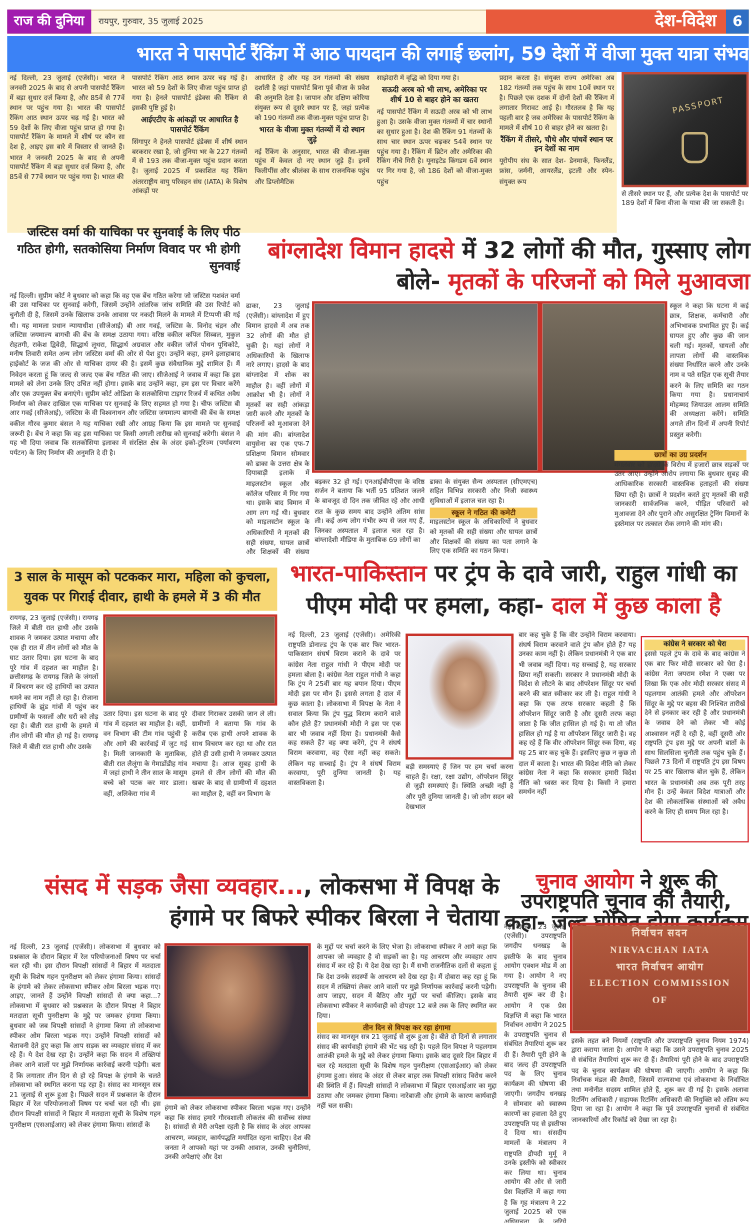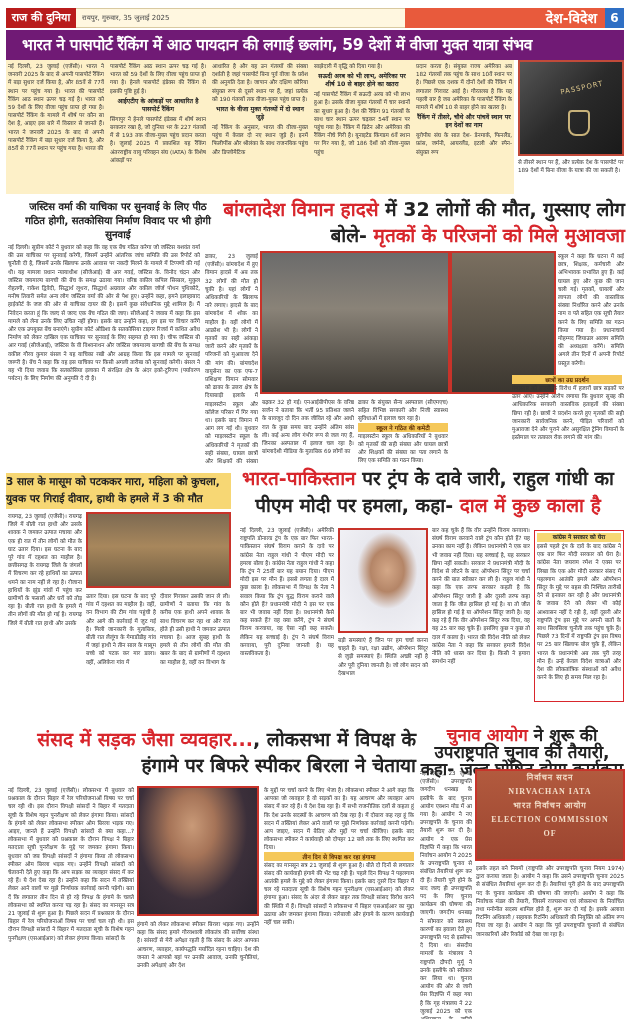--- a/index.html
+++ b/index.html
@@ -1,39 +1,39 @@
 <!DOCTYPE html>
 <html><head>
 <meta charset="utf-8">
 <style>
   * { box-sizing: border-box; margin: 0; padding: 0; }
   body { width: 630px; height: 1024px; background: #fff; font-family: "DejaVu Sans", sans-serif; overflow: hidden; position: relative; color: #222; }
   .abs { position: absolute; }
   .masthead { left: 6px; top: 8px; width: 618px; height: 20px; background: #fff7e0; border: 1px solid #d9c9a0; }
-  .mast-brand { left: 6px; top: 8px; width: 70px; height: 20px; background: #b91c1c; color: #fff; font-weight: bold; font-size: 11px; line-height: 20px; text-align: center; }
+  .mast-brand { left: 6px; top: 8px; width: 70px; height: 20px; background: #a21caf; color: #fff; font-weight: bold; font-size: 11px; line-height: 20px; text-align: center; }
   .mast-date { left: 82px; top: 8px; height: 20px; font-size: 7px; line-height: 20px; color: #444; }
   .mast-section { left: 405px; top: 8px; width: 200px; height: 20px; background: #e85a3c; color: #fff; font-weight: bold; font-size: 14px; line-height: 20px; text-align: right; padding-right: 8px; }
   .mast-page { left: 605px; top: 8px; width: 19px; height: 20px; background: #2f6fc4; color: #fff; font-weight: bold; font-size: 12px; line-height: 20px; text-align: center; }
-  .lead-banner { left: 6px; top: 30px; width: 618px; height: 30px; background: #701a75; color: #fff; font-weight: bold; font-size: 15.5px; line-height: 30px; text-align: left; white-space: nowrap; overflow: hidden; letter-spacing: -0.3px; padding-left: 16px; }
+  .lead-banner { left: 6px; top: 30px; width: 618px; height: 30px; background: #3b82f6; color: #fff; font-weight: bold; font-size: 15.5px; line-height: 30px; text-align: right; white-space: nowrap; overflow: hidden; letter-spacing: -0.3px; padding-left: 16px; }
   .lead-body { left: 6px; top: 60px; width: 508px; height: 134px; background: #fdf0c8; }
   .col { position: absolute; font-size: 5.6px; line-height: 8.2px; color: #333; text-align: justify; overflow: hidden; }
   .subhead { font-weight: bold; text-align: center; font-size: 6.2px; line-height: 8px; color: #222; margin: 2px 0; }
   .passport { left: 518px; top: 60px; width: 106px; height: 96px; background: #c14a3a; padding: 2px; }
   .passport-inner { width: 100%; height: 100%; background: linear-gradient(135deg,#555 0%,#2a2a2a 50%,#1a1a1a 100%); position: relative; overflow: hidden; }
   .passport-inner .pp-title { position: absolute; left: 40px; top: 22px; color: #d9c48a; font-size: 7px; transform: rotate(-12deg); letter-spacing: 1px; }
   .passport-inner .emblem { position: absolute; left: 48px; top: 48px; width: 22px; height: 26px; border: 2px solid #c8b27a; border-radius: 4px 4px 8px 8px; }
   .passport-cap { left: 518px; top: 158px; width: 106px; font-size: 5.6px; line-height: 8.2px; color: #333; }
-  .head-side { left: 8px; top: 200px; width: 192px; font-weight: bold; font-size: 10px; line-height: 14px; text-align: center; color: #222; margin-left: 14px; }
+  .head-side { left: 8px; top: 188px; width: 192px; font-weight: bold; font-size: 10px; line-height: 14px; text-align: right; color: #222; }
   .head-main { left: 205px; top: 196px; width: 420px; font-weight: bold; font-size: 19px; line-height: 26px; text-align: right; color: #222; }
   .red { color: #d8262c; }
   .photo { position: absolute; border: 2px solid #c8332a; overflow: hidden; }
   .crash-photo { left: 260px; top: 251px; width: 190px; height: 143px; background: linear-gradient(180deg,#6b6b6b 0%,#8a8378 40%,#5c574f 75%,#3e3a34 100%); }
   .crash-photo2 { left: 450px; top: 251px; width: 106px; height: 143px; background: linear-gradient(180deg,#7a6f60 0%,#5e564a 50%,#3b362f 100%); }
   .side-tag { background: #f5c85a; font-weight: bold; font-size: 6px; text-align: center; line-height: 9px; color: #5a2a00; }
-  .elephant-head { left: 6px; top: 473px; width: 225px; height: 36px; background: #f7d774; font-weight: bold; font-size: 10.5px; line-height: 17px; color: #222; }
+  .elephant-head { left: 6px; top: 473px; width: 225px; height: 36px; background: #f7d774; font-weight: bold; font-size: 10.5px; line-height: 17px; text-align: center; color: #222; }
   .trump-head { left: 232px; top: 465px; width: 392px; font-weight: bold; font-size: 19px; line-height: 27px; text-align: center; color: #222; }
   .elephant-photo { left: 86px; top: 512px; width: 145px; height: 76px; background: linear-gradient(180deg,#7d6a52 0%,#a8875c 45%,#6c5a40 100%); }
   .rahul-photo { left: 338px; top: 528px; width: 90px; height: 105px; background: radial-gradient(ellipse at 55% 40%,#d4a888 0%,#b48567 25%,#e8e8ee 45%,#f4f4f8 100%); }
   .box { left: 534px; top: 530px; width: 90px; height: 172px; border: 1px solid #d8262c; padding: 2px; }
   .box-title { background: #f7d774; font-weight: bold; font-size: 5.8px; text-align: center; line-height: 9px; }
   .parl-head { left: 6px; top: 726px; width: 410px; font-weight: bold; font-size: 19px; line-height: 26px; text-align: right; color: #222; }
   .ec-head { left: 418px; top: 727px; width: 208px; font-weight: bold; font-size: 17px; line-height: 17px; text-align: center; color: #222; }
   .birla-photo { left: 137px; top: 786px; width: 122px; height: 130px; background: radial-gradient(ellipse at 45% 30%,#c99a78 0%,#a67458 25%,#3b2f3a 60%,#2c2530 100%); }
   .ec-photo { left: 475px; top: 769px; width: 150px; height: 92px; background: linear-gradient(180deg,#b25a3e 0%,#9c4530 100%); color: #f3ddc8; text-align: center; font-weight: bold; }
   .ec-photo div { font-size: 8px; line-height: 14px; letter-spacing: 1px; font-family: Liberation Serif, serif; }

